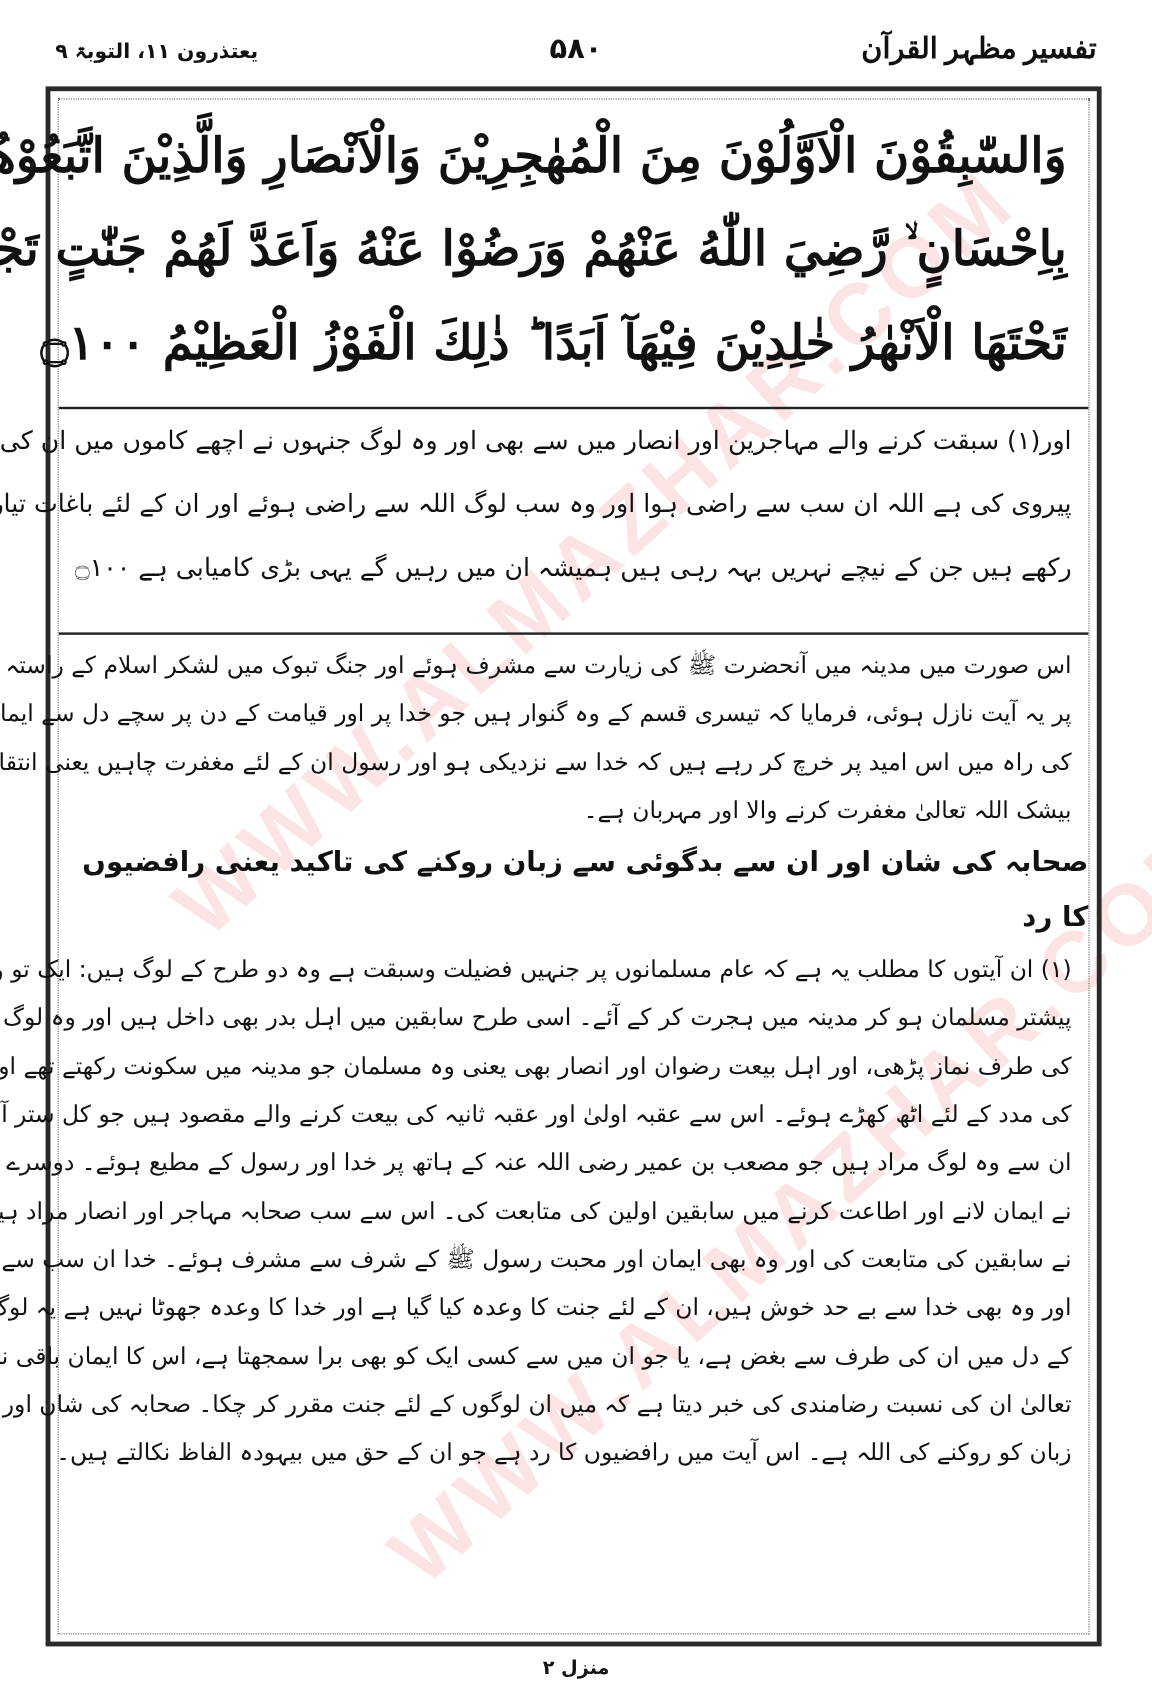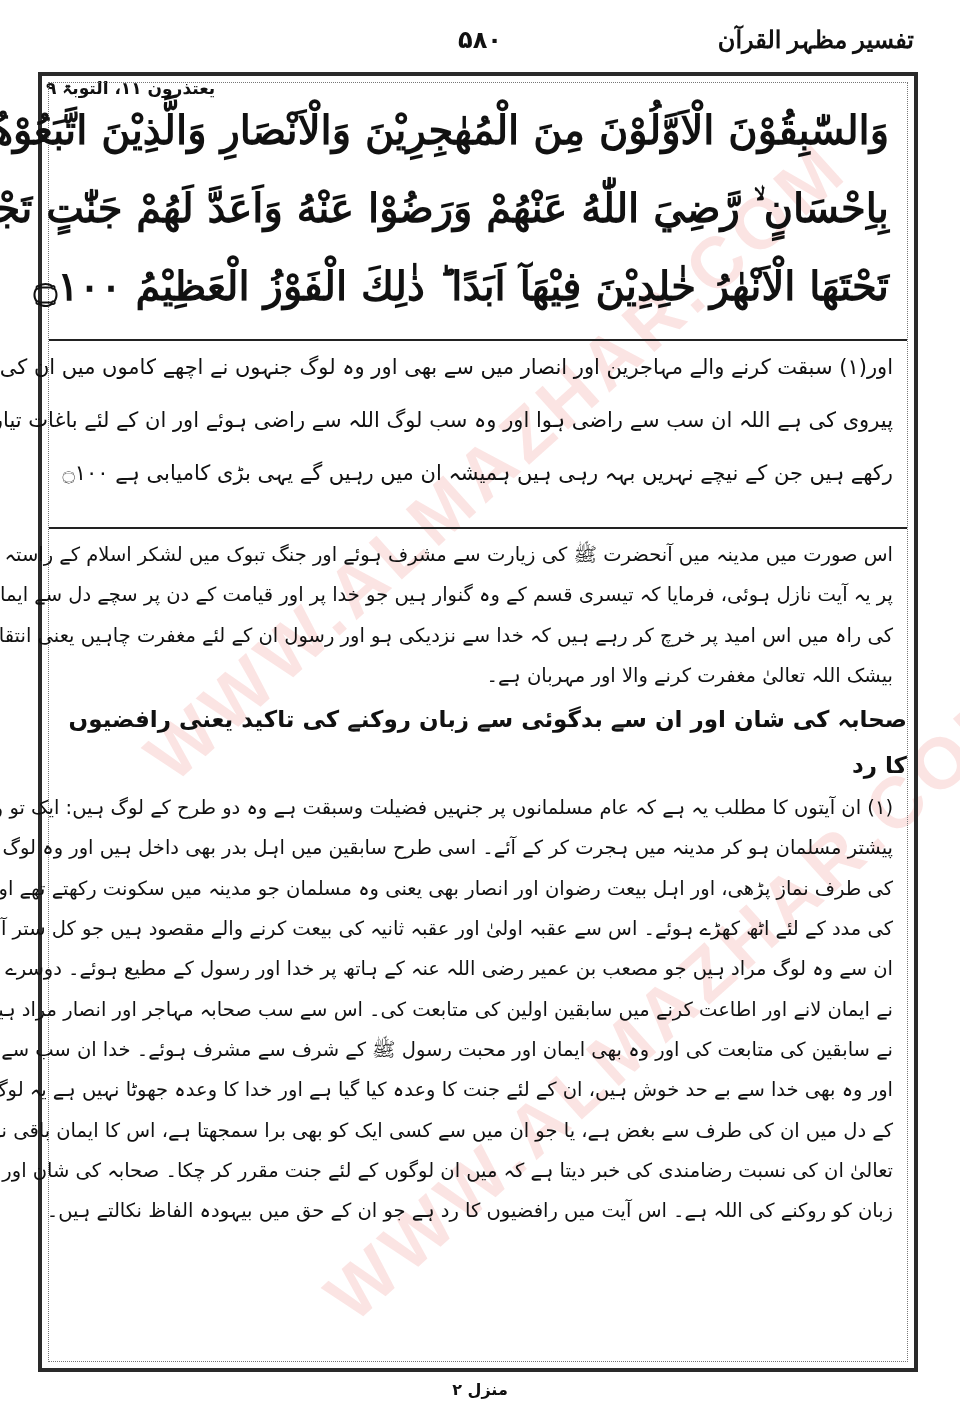--- a/index.html
+++ b/index.html
@@ -1,20 +1,20 @@
 <!DOCTYPE html>
 <html><head>
 <meta charset="utf-8">
 <style>
   html, body { margin:0; padding:0; background:#ffffff; }
   body { width:960px; height:1420px; position:relative; overflow:hidden; font-family:"DejaVu Sans", sans-serif; color:#111; }
   .header { position:absolute; top:26px; left:40px; width:880px; height:40px; }
   .hdr-right { position:absolute; right:6px; top:0; font-size:24px; font-weight:bold; direction:rtl;font-family:Liberation Serif, serif; }
   .hdr-center { position:absolute; left:0; right:0; top:0; text-align:center; font-size:24px; font-weight:bold; letter-spacing:1px; }
-  .hdr-left { position:absolute; left:6px; top:6px; font-size:17px; font-weight:bold; direction:rtl;margin-top:46px; }
+  .hdr-left { position:absolute; left:6px; top:6px; font-size:17px; font-weight:bold; direction:rtl; }
   .frame { position:absolute; top:72px; left:38px; width:880px; height:1300px; border:4px solid #2a2a2a; box-sizing:border-box; }
   .inner { position:absolute; top:6px; left:6px; right:6px; bottom:6px; border:1.5px dotted #777; }
   .section { position:absolute; left:0; right:0; direction:rtl; }
   .sep { position:absolute; left:0; right:0; height:0; border-top:2px solid #222; }
   .verse { top:0; height:254px; }
   .verse-line { text-align:justify; text-align-last:justify; font-family:"DejaVu Serif", serif; font-weight:bold; font-size:40px; line-height:78px; padding:0 18px; white-space:nowrap; }
   .translation { top:258px; height:180px; padding-top:0; }
   .trans-line { font-size:21px; line-height:53px; padding:0 14px; text-align:justify; text-align-last:justify; white-space:nowrap; }
   .trans-line.last { text-align-last:right; }
   .commentary { top:446px; padding-top:6px; }

